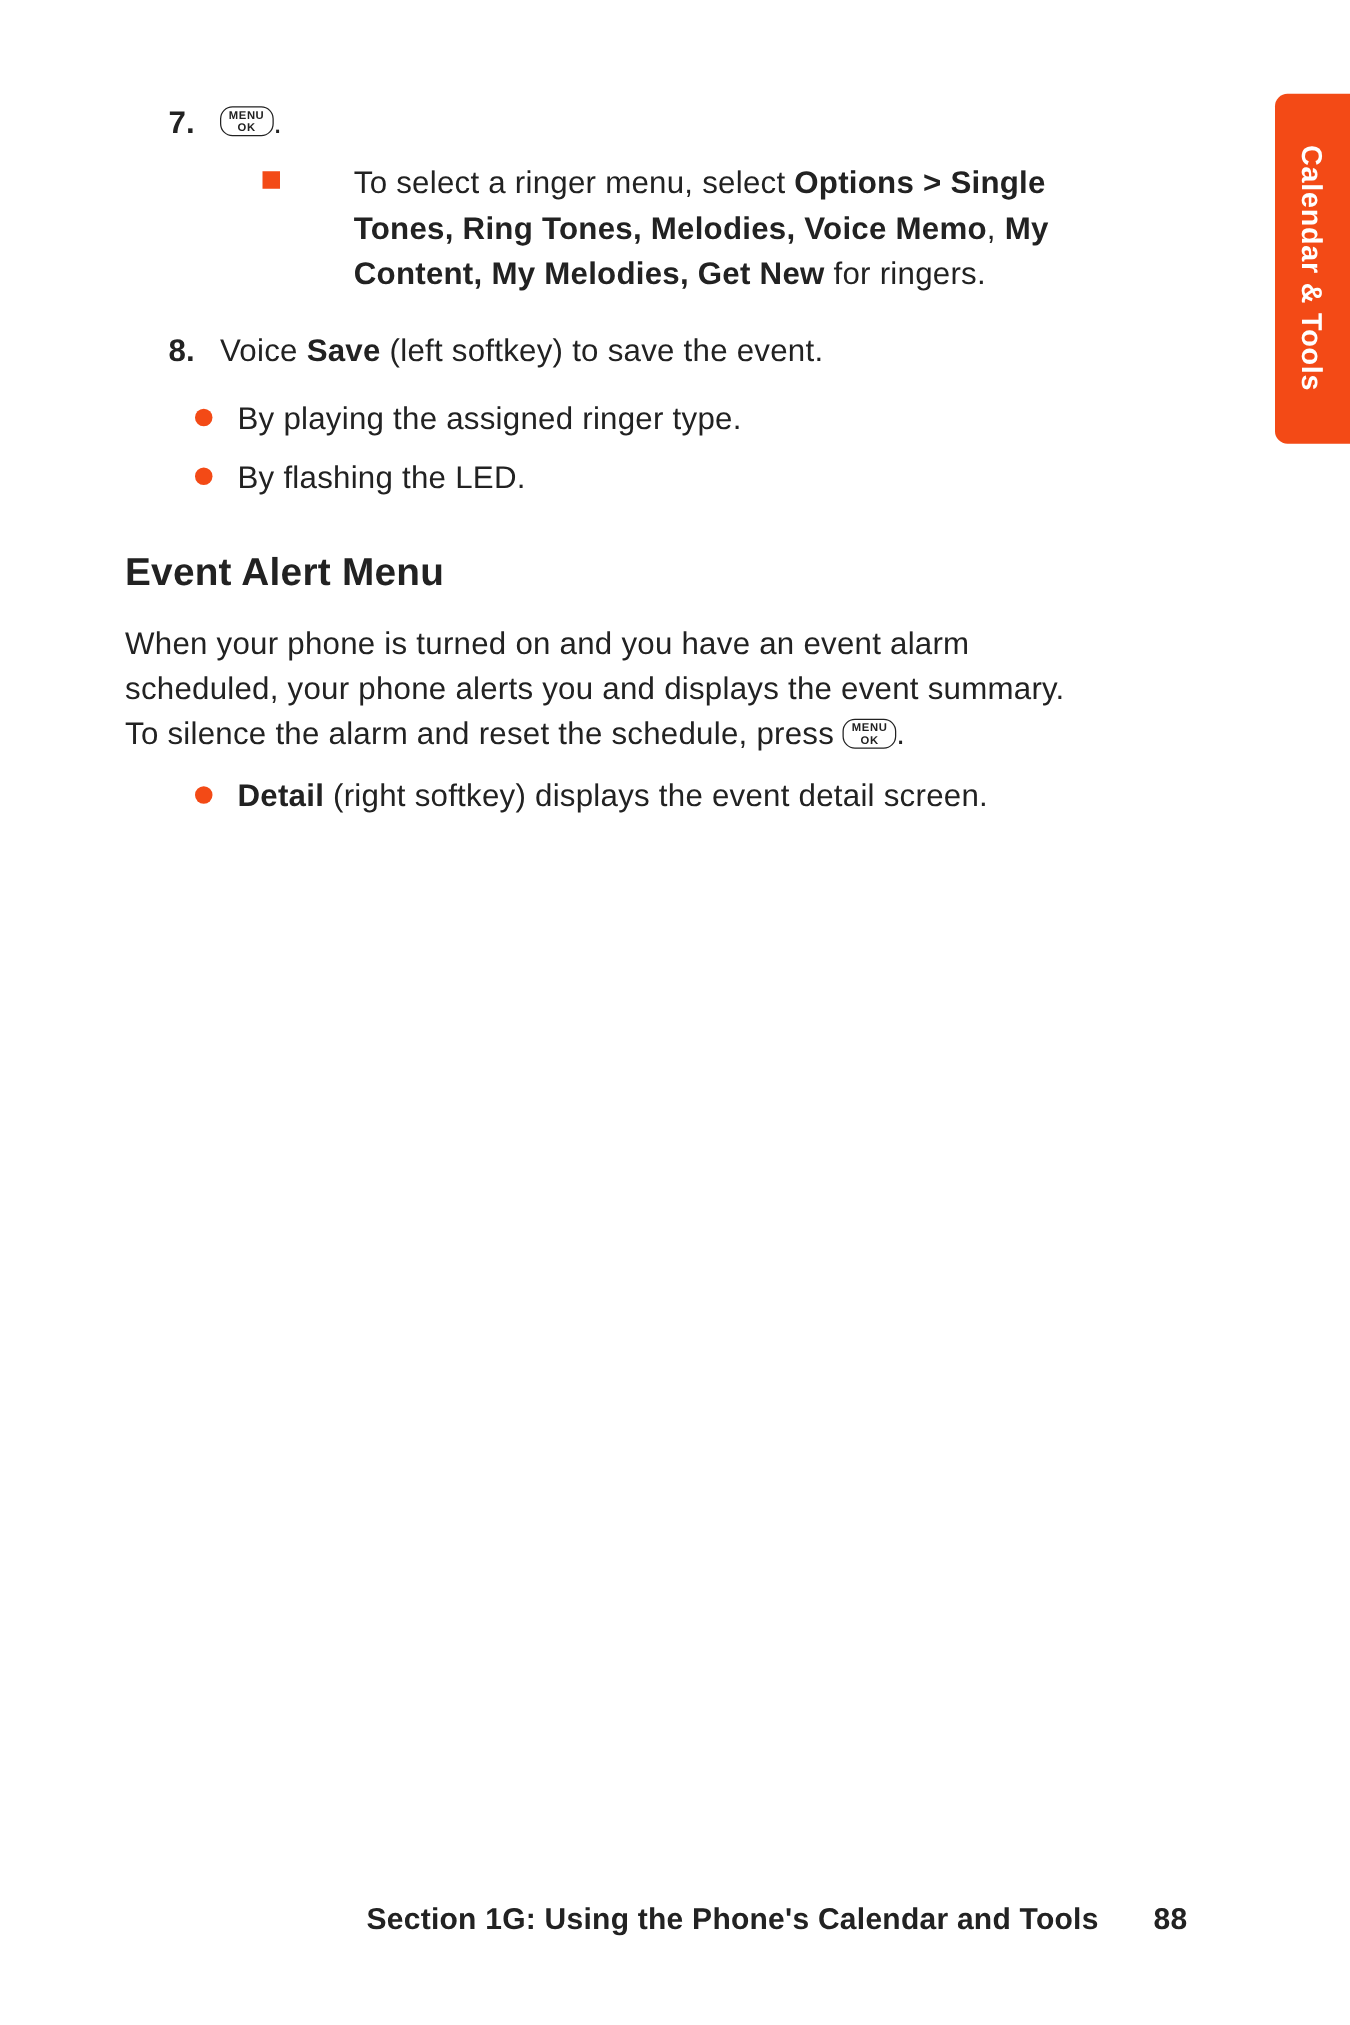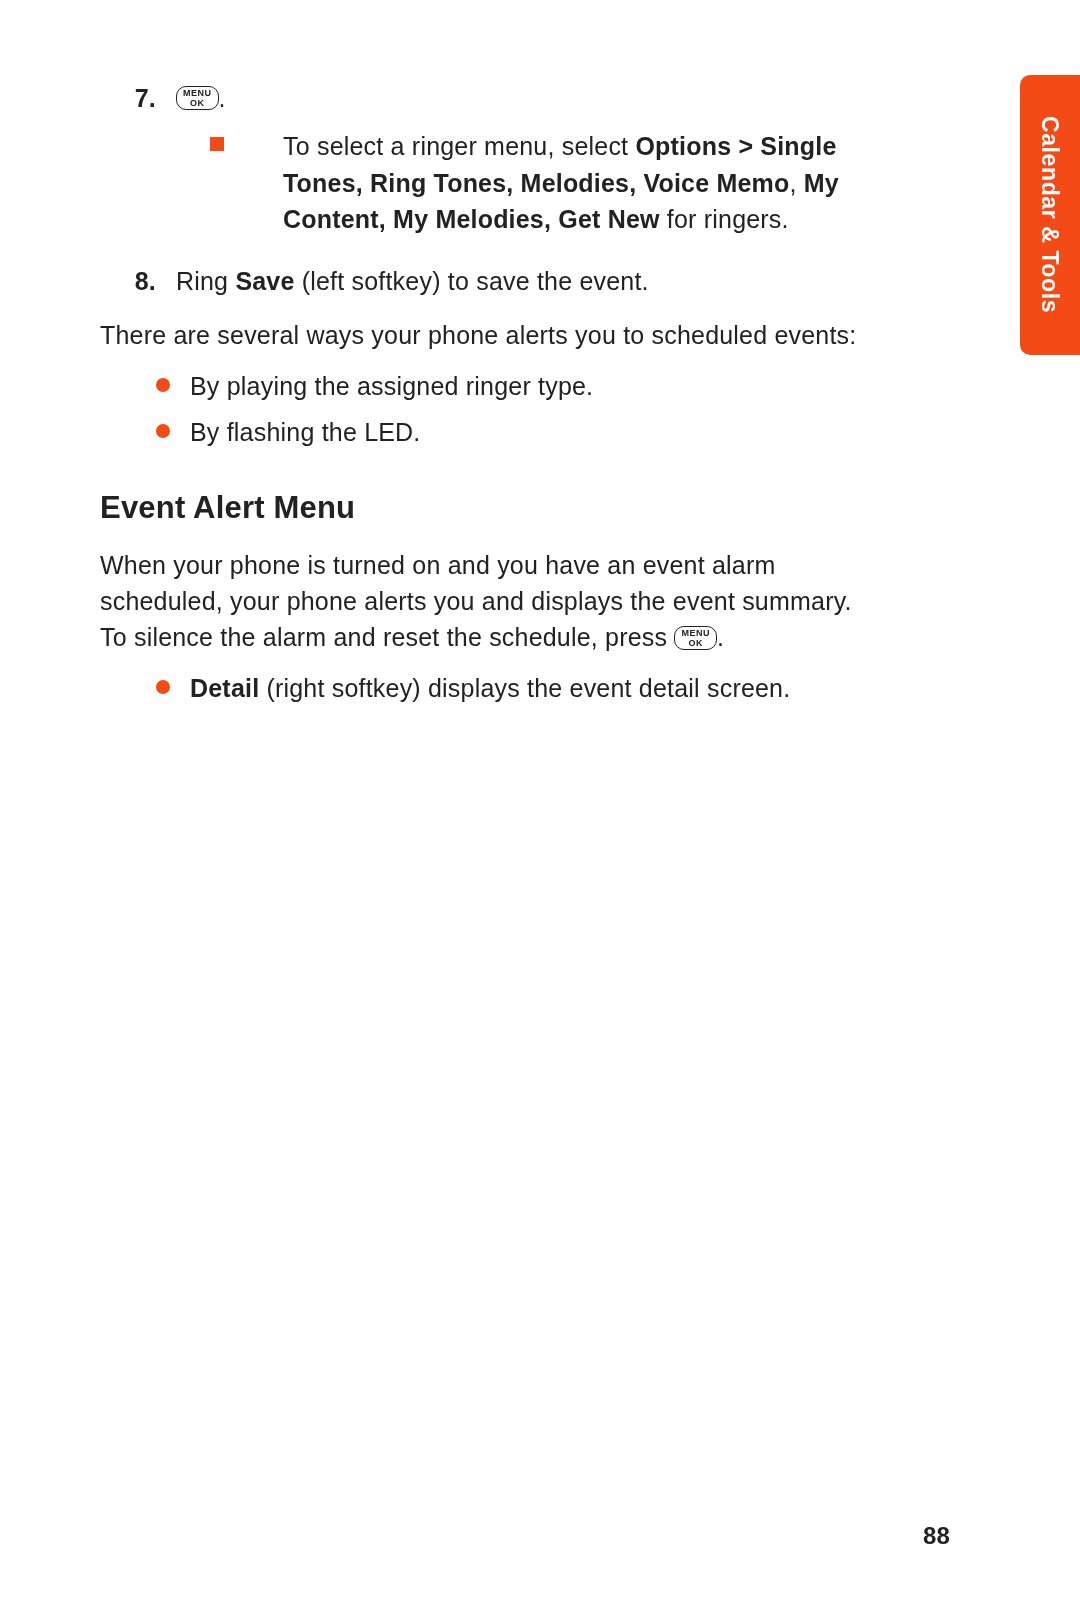--- a/index.html
+++ b/index.html
@@ -128,25 +128,24 @@
           <div class="sq-body">
             <span>To select a ringer menu, select </span><b>Options &gt; Single Tones, Ring Tones, Melodies, Voice Memo</b><span>, </span><b>My Content, My Melodies, Get New</b><span> for ringers.</span>
           </div>
         </div>
       </div>
     </div>
 
     <div class="num-item">
       <div class="num">8.</div>
       <div class="num-body">
-        <span>Ring </span><b>Save</b><span> (left softkey) to save the event.</span>
+        <span>Voice </span><b>Save</b><span> (left softkey) to save the event.</span>
       </div>
     </div>
 
-    <p class="lead">There are several ways your phone alerts you to scheduled events:</p>
     <div class="dot-list">
       <div class="dot-item">
         <span class="dot"></span>
         <div class="dot-body">By playing the assigned ringer type.</div>
       </div>
       <div class="dot-item">
         <span class="dot"></span>
         <div class="dot-body">By flashing the LED.</div>
       </div>
     </div>
@@ -165,17 +164,18 @@
         <span class="dot"></span>
         <div class="dot-body">
           <b>Detail</b><span> (right softkey) displays the event detail screen.</span>
         </div>
       </div>
     </div>
 
   </div>
 
   <div class="footer">
+    <span>Section 1G: Using the Phone's Calendar and Tools</span>
     <span class="gap"></span>
     <span>88</span>
   </div>
 
 </div>
 
 </body></html>

